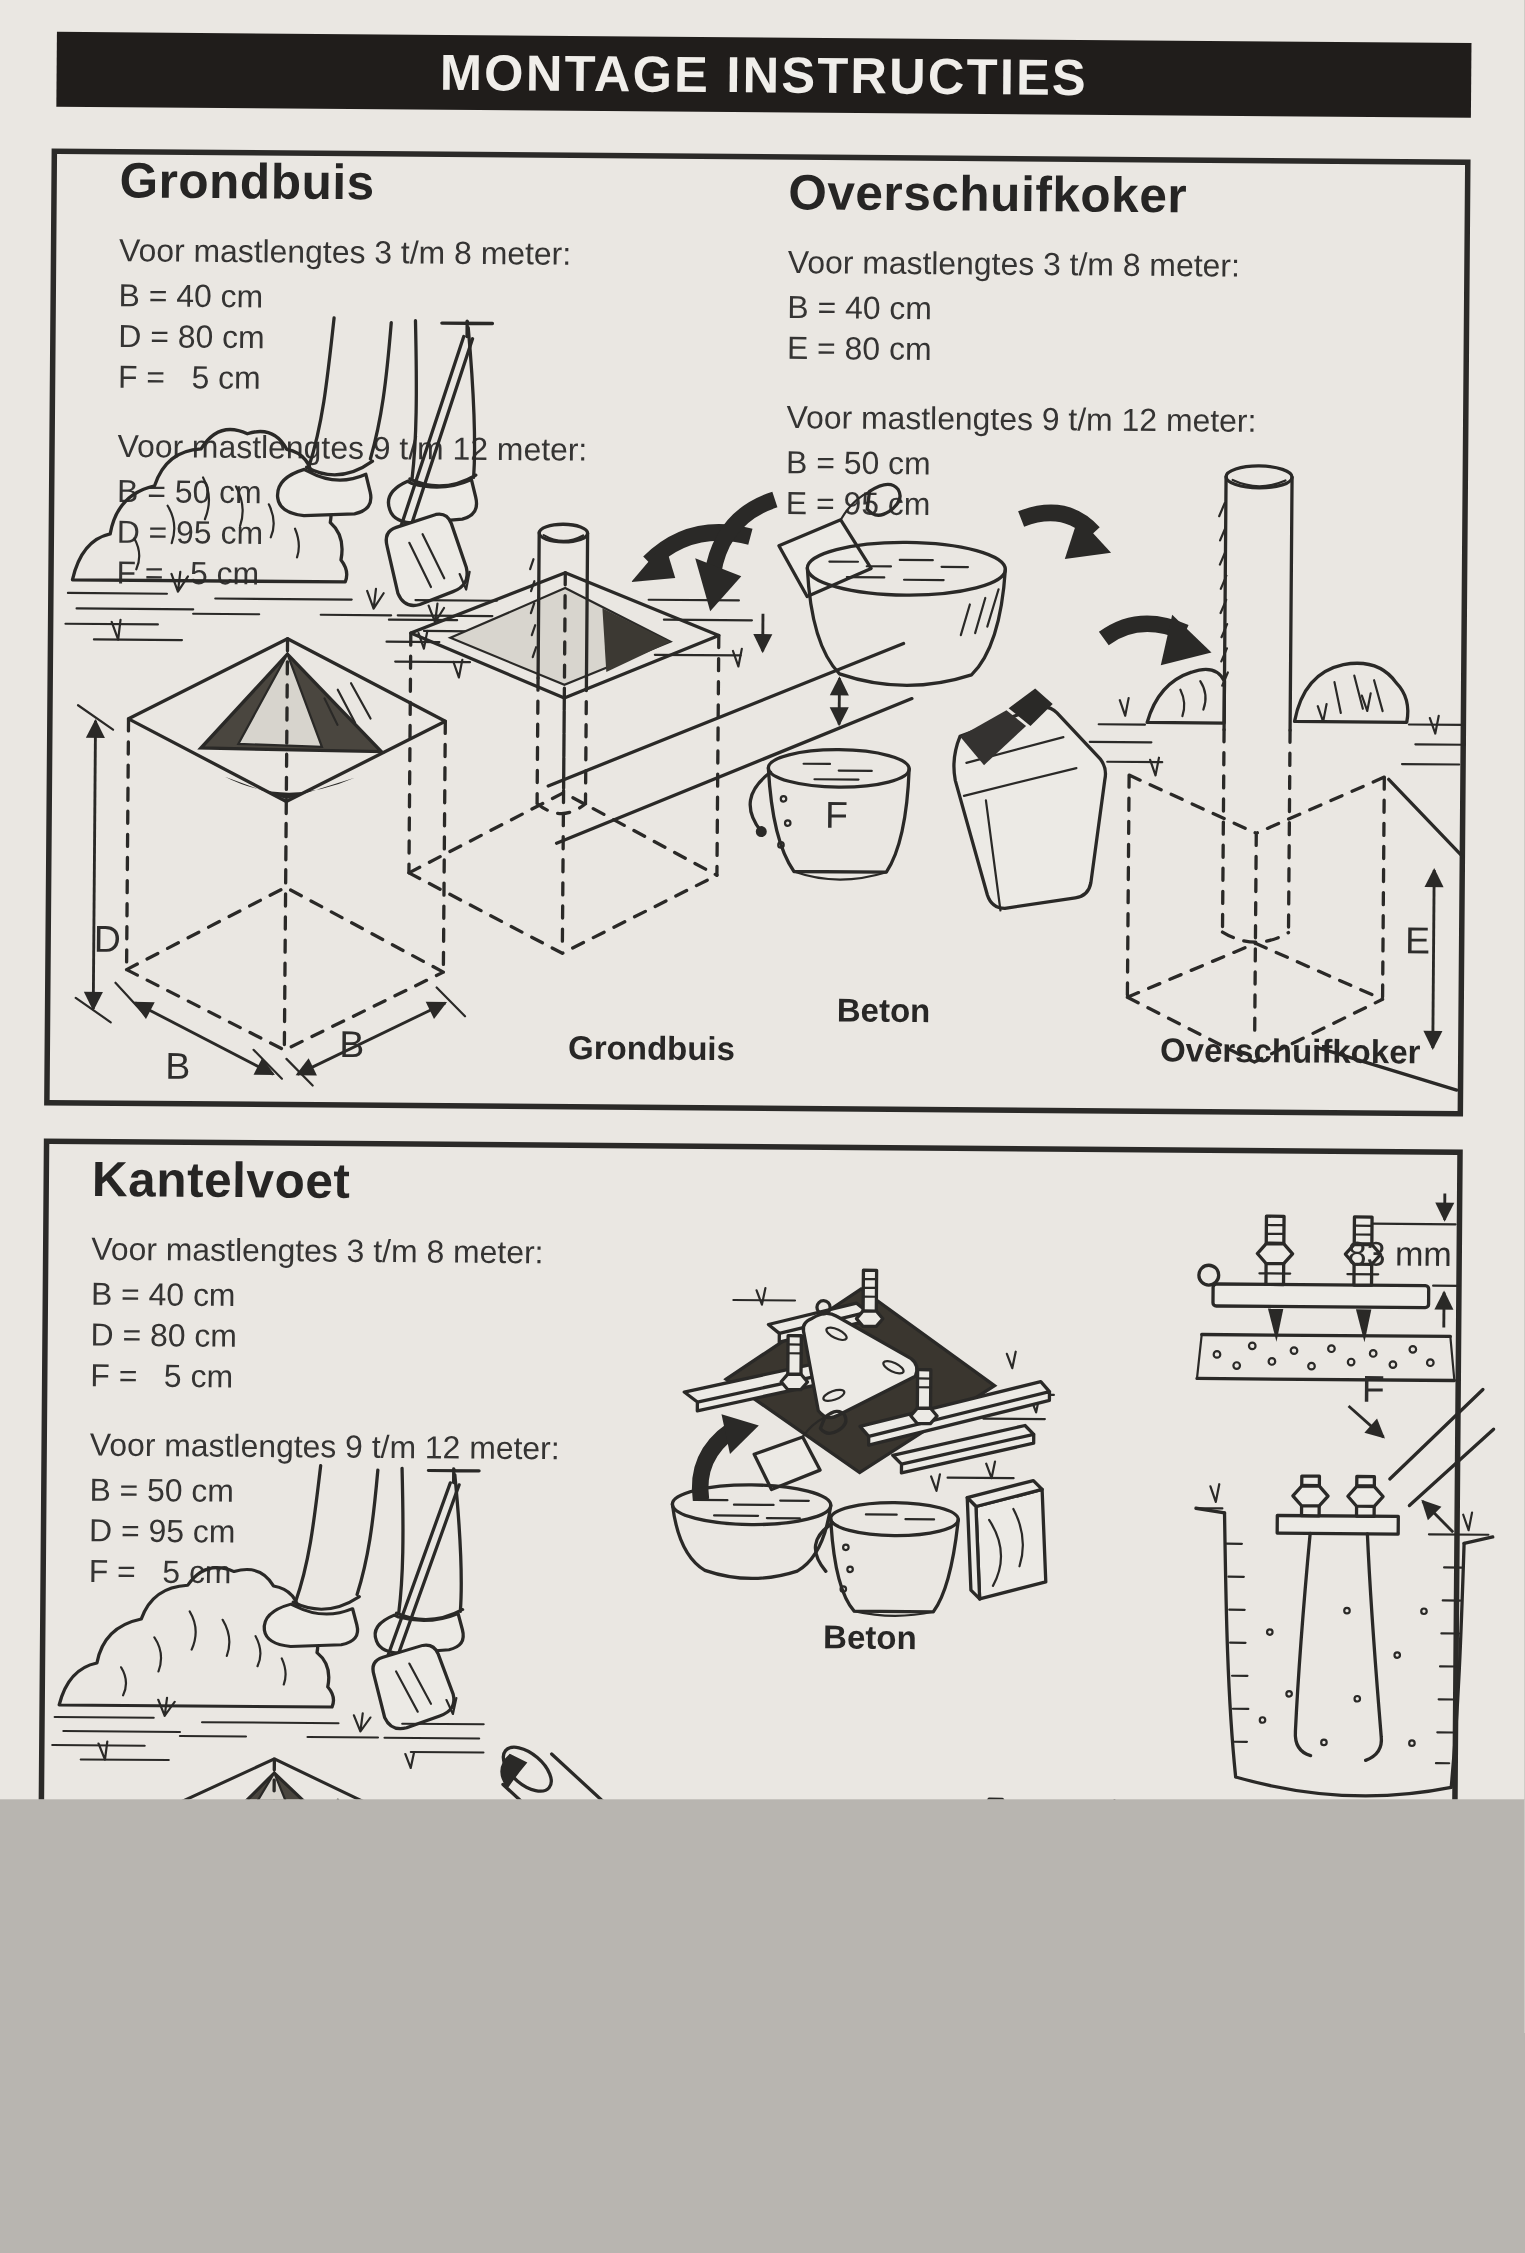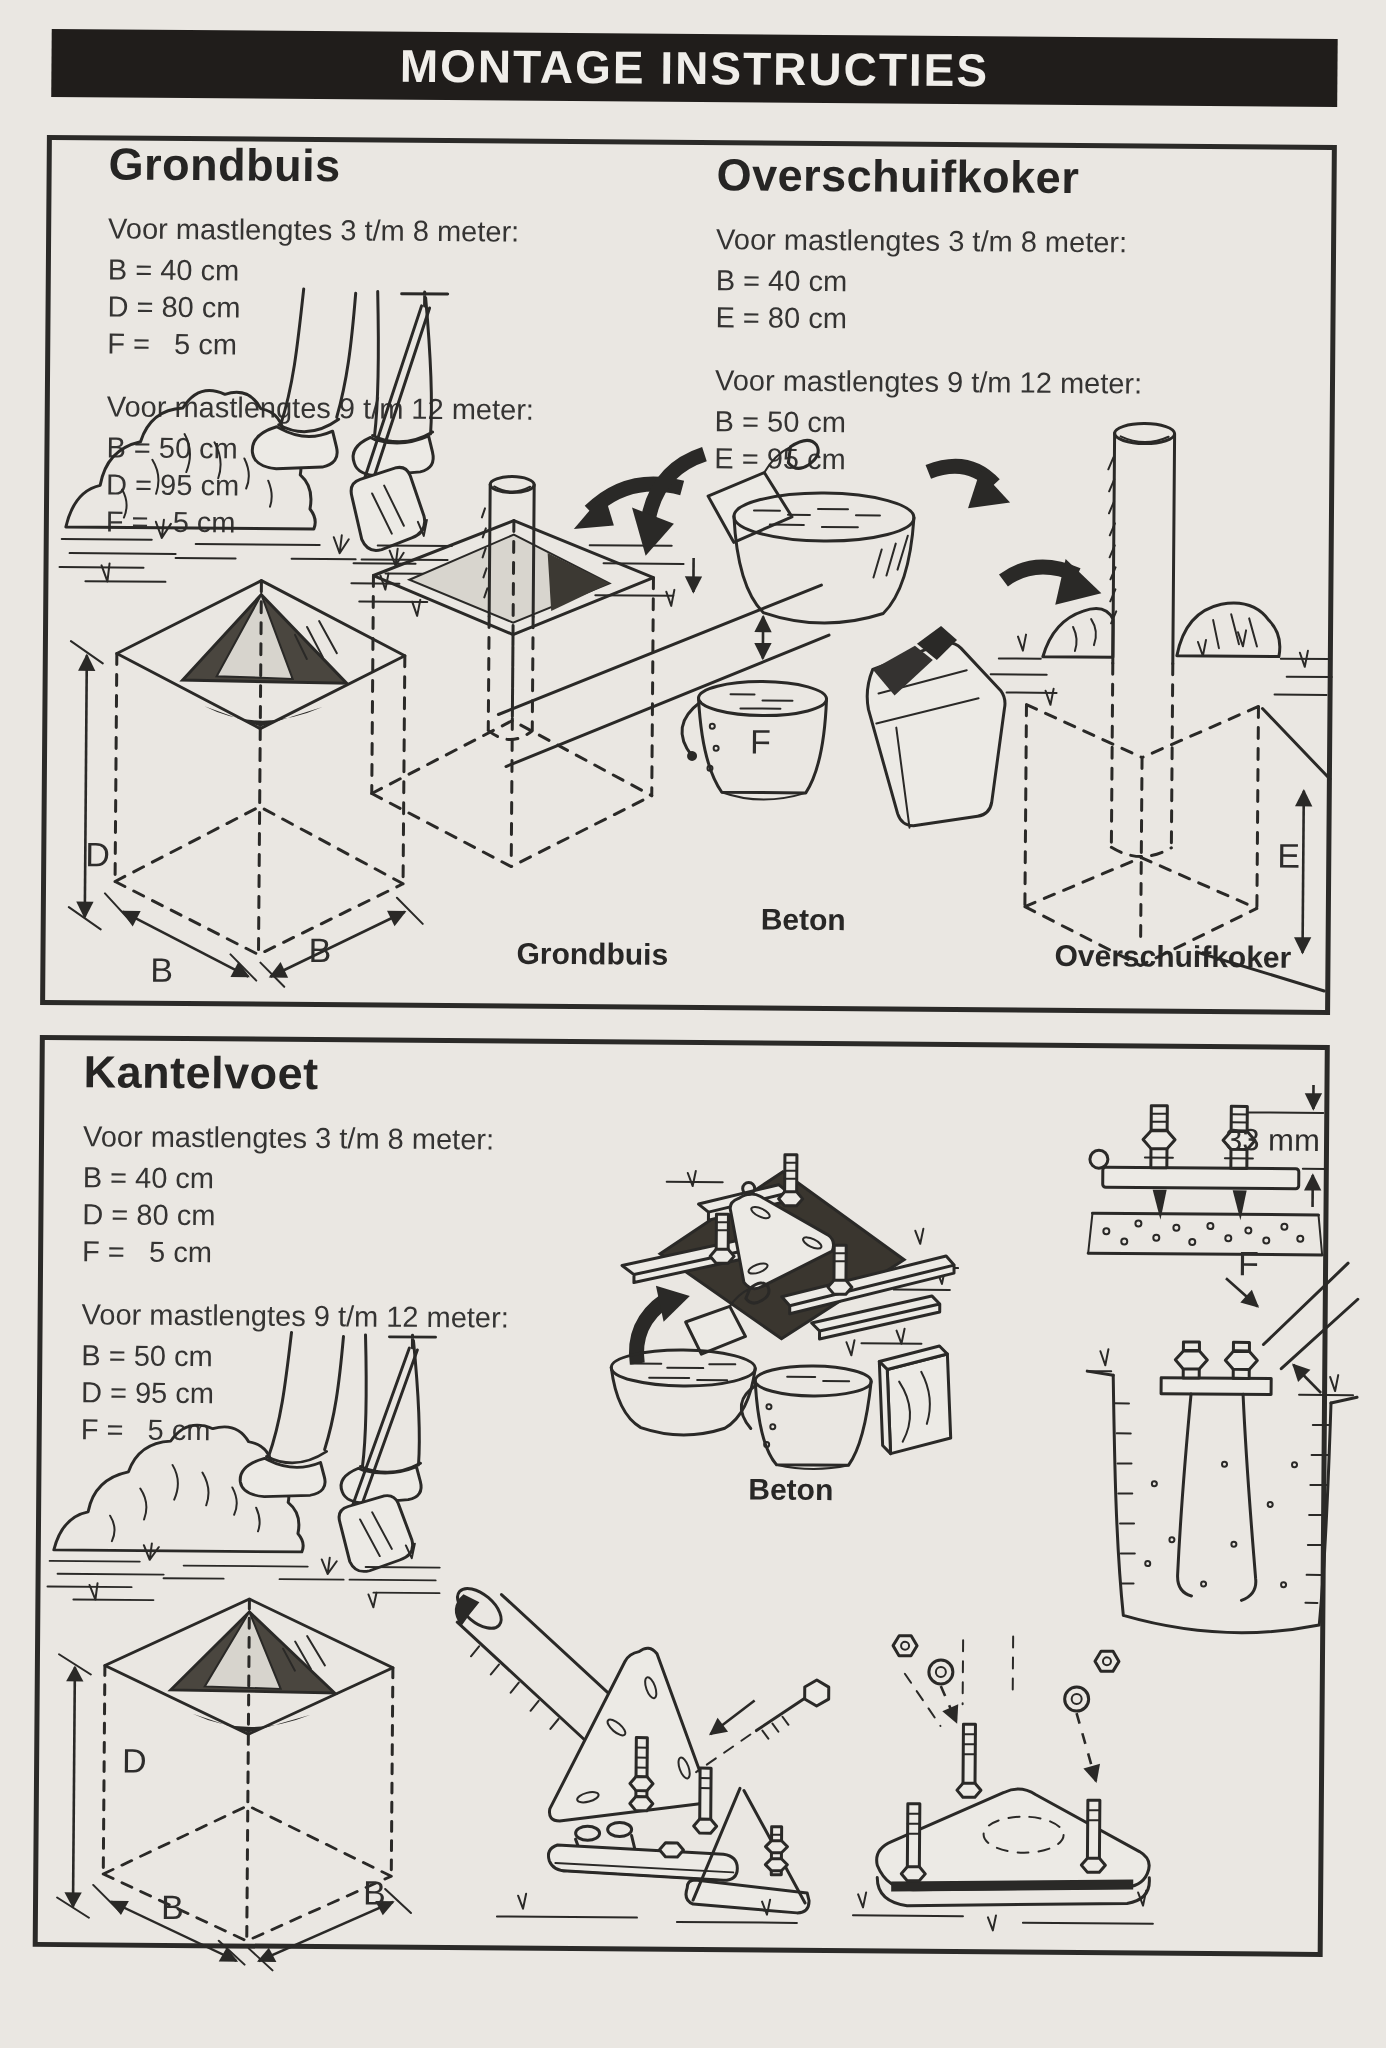--- a/index.html
+++ b/index.html
@@ -1,16 +1,16 @@
 <!DOCTYPE html>
 <html><head>
 <meta charset="utf-8">
 <style>
   html,body{margin:0;padding:0;background:#b8b5b0;}
-  .page{position:relative;width:1386px;height:2048px;overflow:hidden;
+  .page{position:relative;width:1386px;height:1636px;overflow:hidden;
     font-family:"Liberation Sans","DejaVu Sans",sans-serif;
     background:
       radial-gradient(900px 420px at 6% -4%, rgba(70,65,58,.30), transparent 60%),
       radial-gradient(1000px 520px at 102% -2%, rgba(70,65,58,.26), transparent 55%),
       radial-gradient(1200px 700px at 50% 108%, rgba(90,84,76,.18), transparent 60%),
       linear-gradient(178deg,#e2dfda 0%,#eeece8 14%,#ecePeb 40%,#eae7e2 70%,#ddd9d3 100%);
     background-color:#eae7e2;}
   .tilt{position:absolute;inset:0;transform:rotate(0.45deg);transform-origin:693px 0;}
   .bar{position:absolute;left:52px;top:34px;width:1286px;height:68px;background:#201d1b;
     display:flex;align-items:center;justify-content:center;}
@@ -404,21 +404,21 @@
       <path class="ln pale" d="M113,156 l6,-7 h12 l6,7 l-6,7 h-12 z"></path>
     </g>
     <g>
       <rect class="ln pale" x="244" y="165" width="12" height="68"></rect>
       <path class="lt" d="M244,175 h12 M244,185 h12"></path>
       <path class="ln pale" d="M238,230 l6,-7 h12 l6,7 l-6,7 h-12 z"></path>
     </g>
     <path class="lt" d="M10,282 H120 M180,288 H310 M20,274 l-5,-13 M20,274 l3,-15 M300,270 l-5,-13 M300,270 l3,-15 M150,296 l-5,-13 M150,296 l3,-15"></path>
   </svg>
 
-  <span class="dim" style="left:1234px;top:1118px;font-size:31px">33 mm</span>
+  <span class="dim" style="left:1234px;top:1118px;font-size:31px">83 mm</span>
   <span class="dim" style="left:1248px;top:1240px">F</span>
   <span class="cap" style="left:760px;top:1472px">Beton</span>
   <span class="dim" style="left:136px;top:1746px">D</span>
   <span class="dim" style="left:176px;top:1892px">B</span>
   <span class="dim" style="left:378px;top:1876px">B</span>
 
 </div>
 </div>
 
 </body></html>

